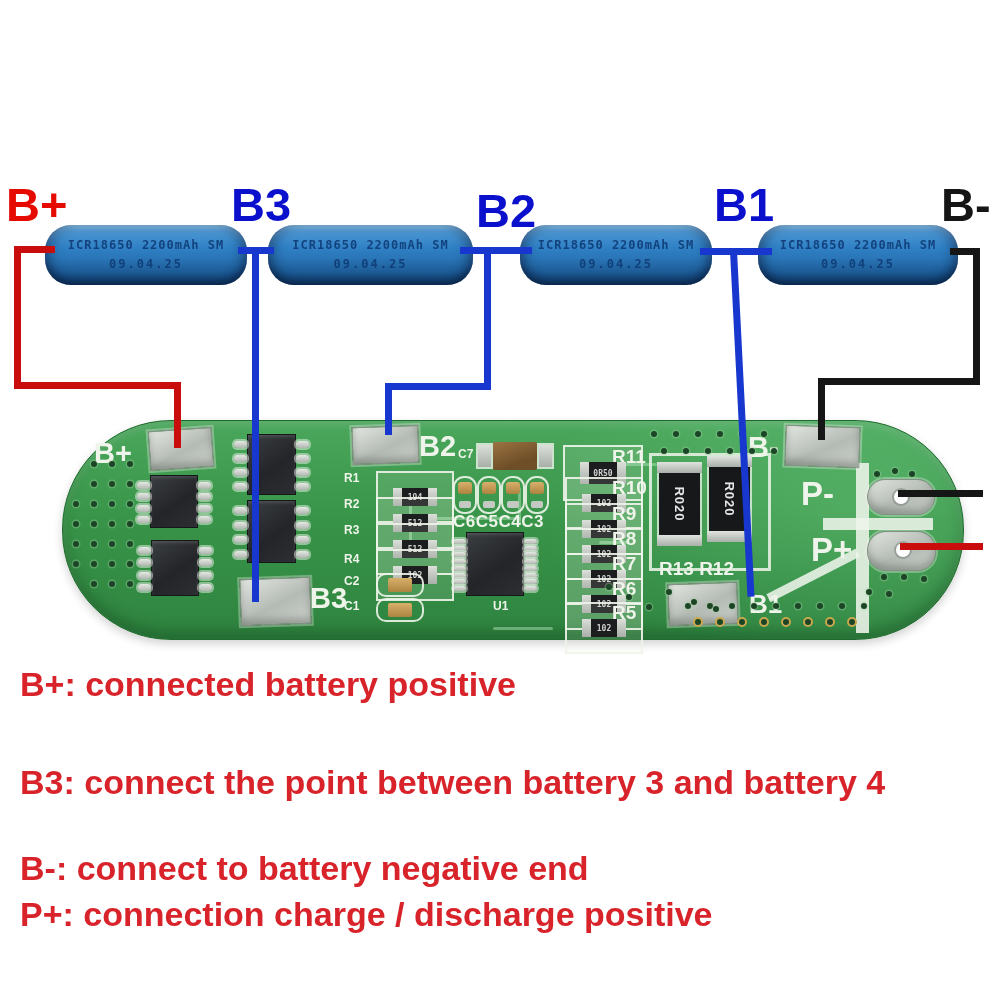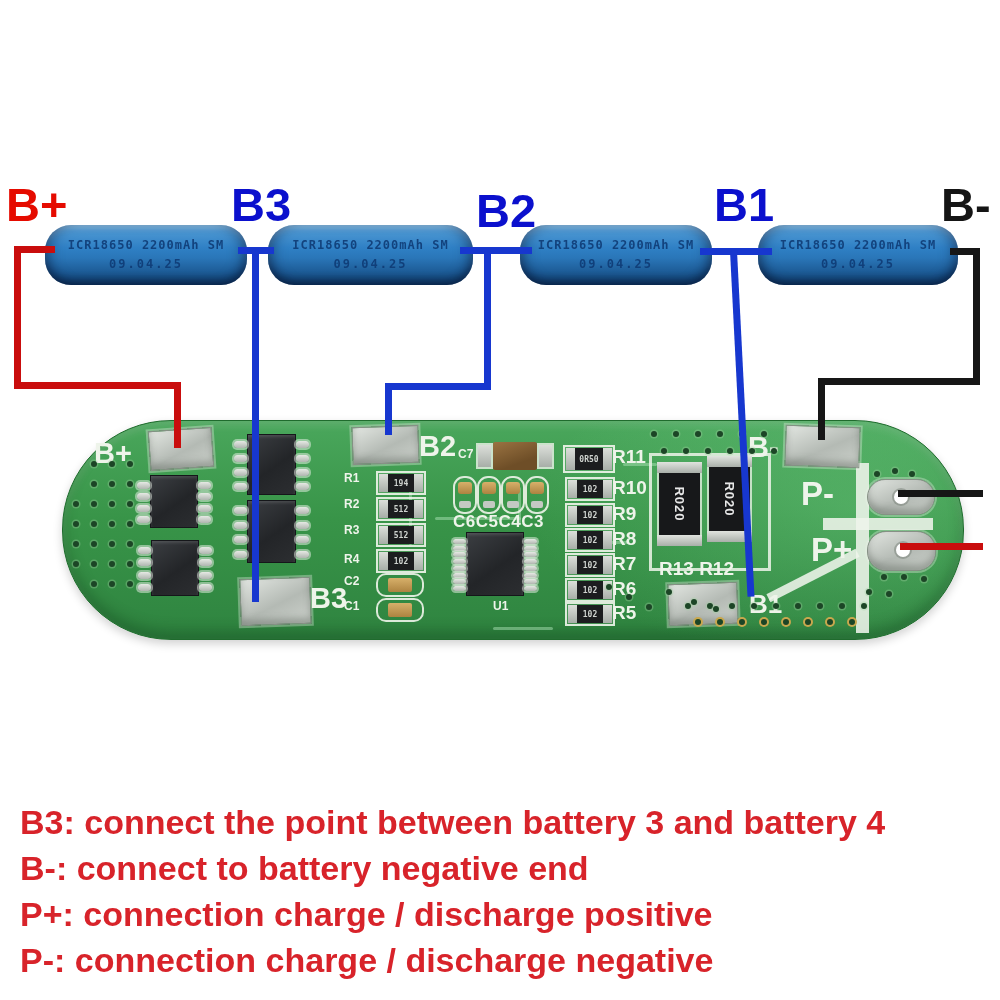--- a/index.html
+++ b/index.html
@@ -47,21 +47,21 @@
   .silk-med{font-size:19px;} .silk-small{font-size:12px;text-align:center;} .silk-cap{font-size:17px;letter-spacing:.5px;}
   .silkbar{position:absolute;background:rgba(238,244,234,.88);}
   .silkframe{position:absolute;border:3px solid rgba(238,244,234,.85);}
 
   .chip{position:absolute;background:linear-gradient(145deg,#3b3e42,#232528 55%,#2c2e31);
         border:1px solid #15161a;box-shadow:inset 0 2px 3px rgba(255,255,255,.12);}
   .leg{position:absolute;background:linear-gradient(#e6e9e4,#b0b6b0);border-radius:3px;
        box-shadow:0 0 0 2px rgba(236,243,233,.5);}
   .leg.left{left:-14px;} .leg.right{right:-14px;}
 
-  .smd{position:absolute;display:flex;border:2px solid rgba(238,244,234,.9);padding:1px;
+  .smd{position:absolute;display:flex;border:2px solid rgba(238,244,234,.9);padding:15px;
        background:rgba(238,244,234,.12);}
   .smd .end{width:9px;background:linear-gradient(#dcdfda,#a8aea8);}
   .smd .mid{flex:1;background:#1c1d1f;color:#cfd3cf;display:flex;align-items:center;justify-content:center;
             font:bold 8px "DejaVu Sans Mono",monospace;}
   .hcap{position:absolute;border:2px solid rgba(238,244,234,.9);border-radius:10px;}
   .hcap .tan{position:absolute;left:10px;right:10px;top:3px;bottom:3px;
              background:linear-gradient(#d7b06a,#ad8340);border-radius:2px;}
   .vcap{position:absolute;width:20px;height:34px;border:2px solid rgba(238,244,234,.9);border-radius:11px;}
   .vcap .tan{position:absolute;left:3px;right:3px;top:4px;height:12px;
              background:linear-gradient(#d7b06a,#ad8340);border-radius:3px;}
@@ -400,17 +400,17 @@
   <div class="wire w-blue" style="left:730px;top:251px;width:7px;height:346px;transform:rotate(-2.9deg);transform-origin:50% 0"></div>
 
   <div class="wire w-black" style="left:950px;top:248px;width:30px;height:7px"></div>
   <div class="wire w-black" style="left:973px;top:248px;width:7px;height:137px"></div>
   <div class="wire w-black" style="left:818px;top:378px;width:162px;height:7px"></div>
   <div class="wire w-black" style="left:818px;top:378px;width:7px;height:62px"></div>
 
   <div class="wire w-black" style="left:898px;top:490px;width:85px;height:7px"></div>
   <div class="wire w-red" style="left:900px;top:543px;width:83px;height:7px"></div>
 
-  <div class="legend-line" style="top:804px">B3: connect the point between battery 3 and battery 4</div>
+  <div class="legend-line" style="top:666px">B+: connected battery positive</div>
+  <div class="legend-line" style="top:764px">B3: connect the point between battery 3 and battery 4</div>
   <div class="legend-line" style="top:850px">B-: connect to battery negative end</div>
   <div class="legend-line" style="top:896px">P+: connection charge / discharge positive</div>
-  <div class="legend-line" style="top:942px">P-: connection charge / discharge negative</div>
 </div>
 
 </body></html>

